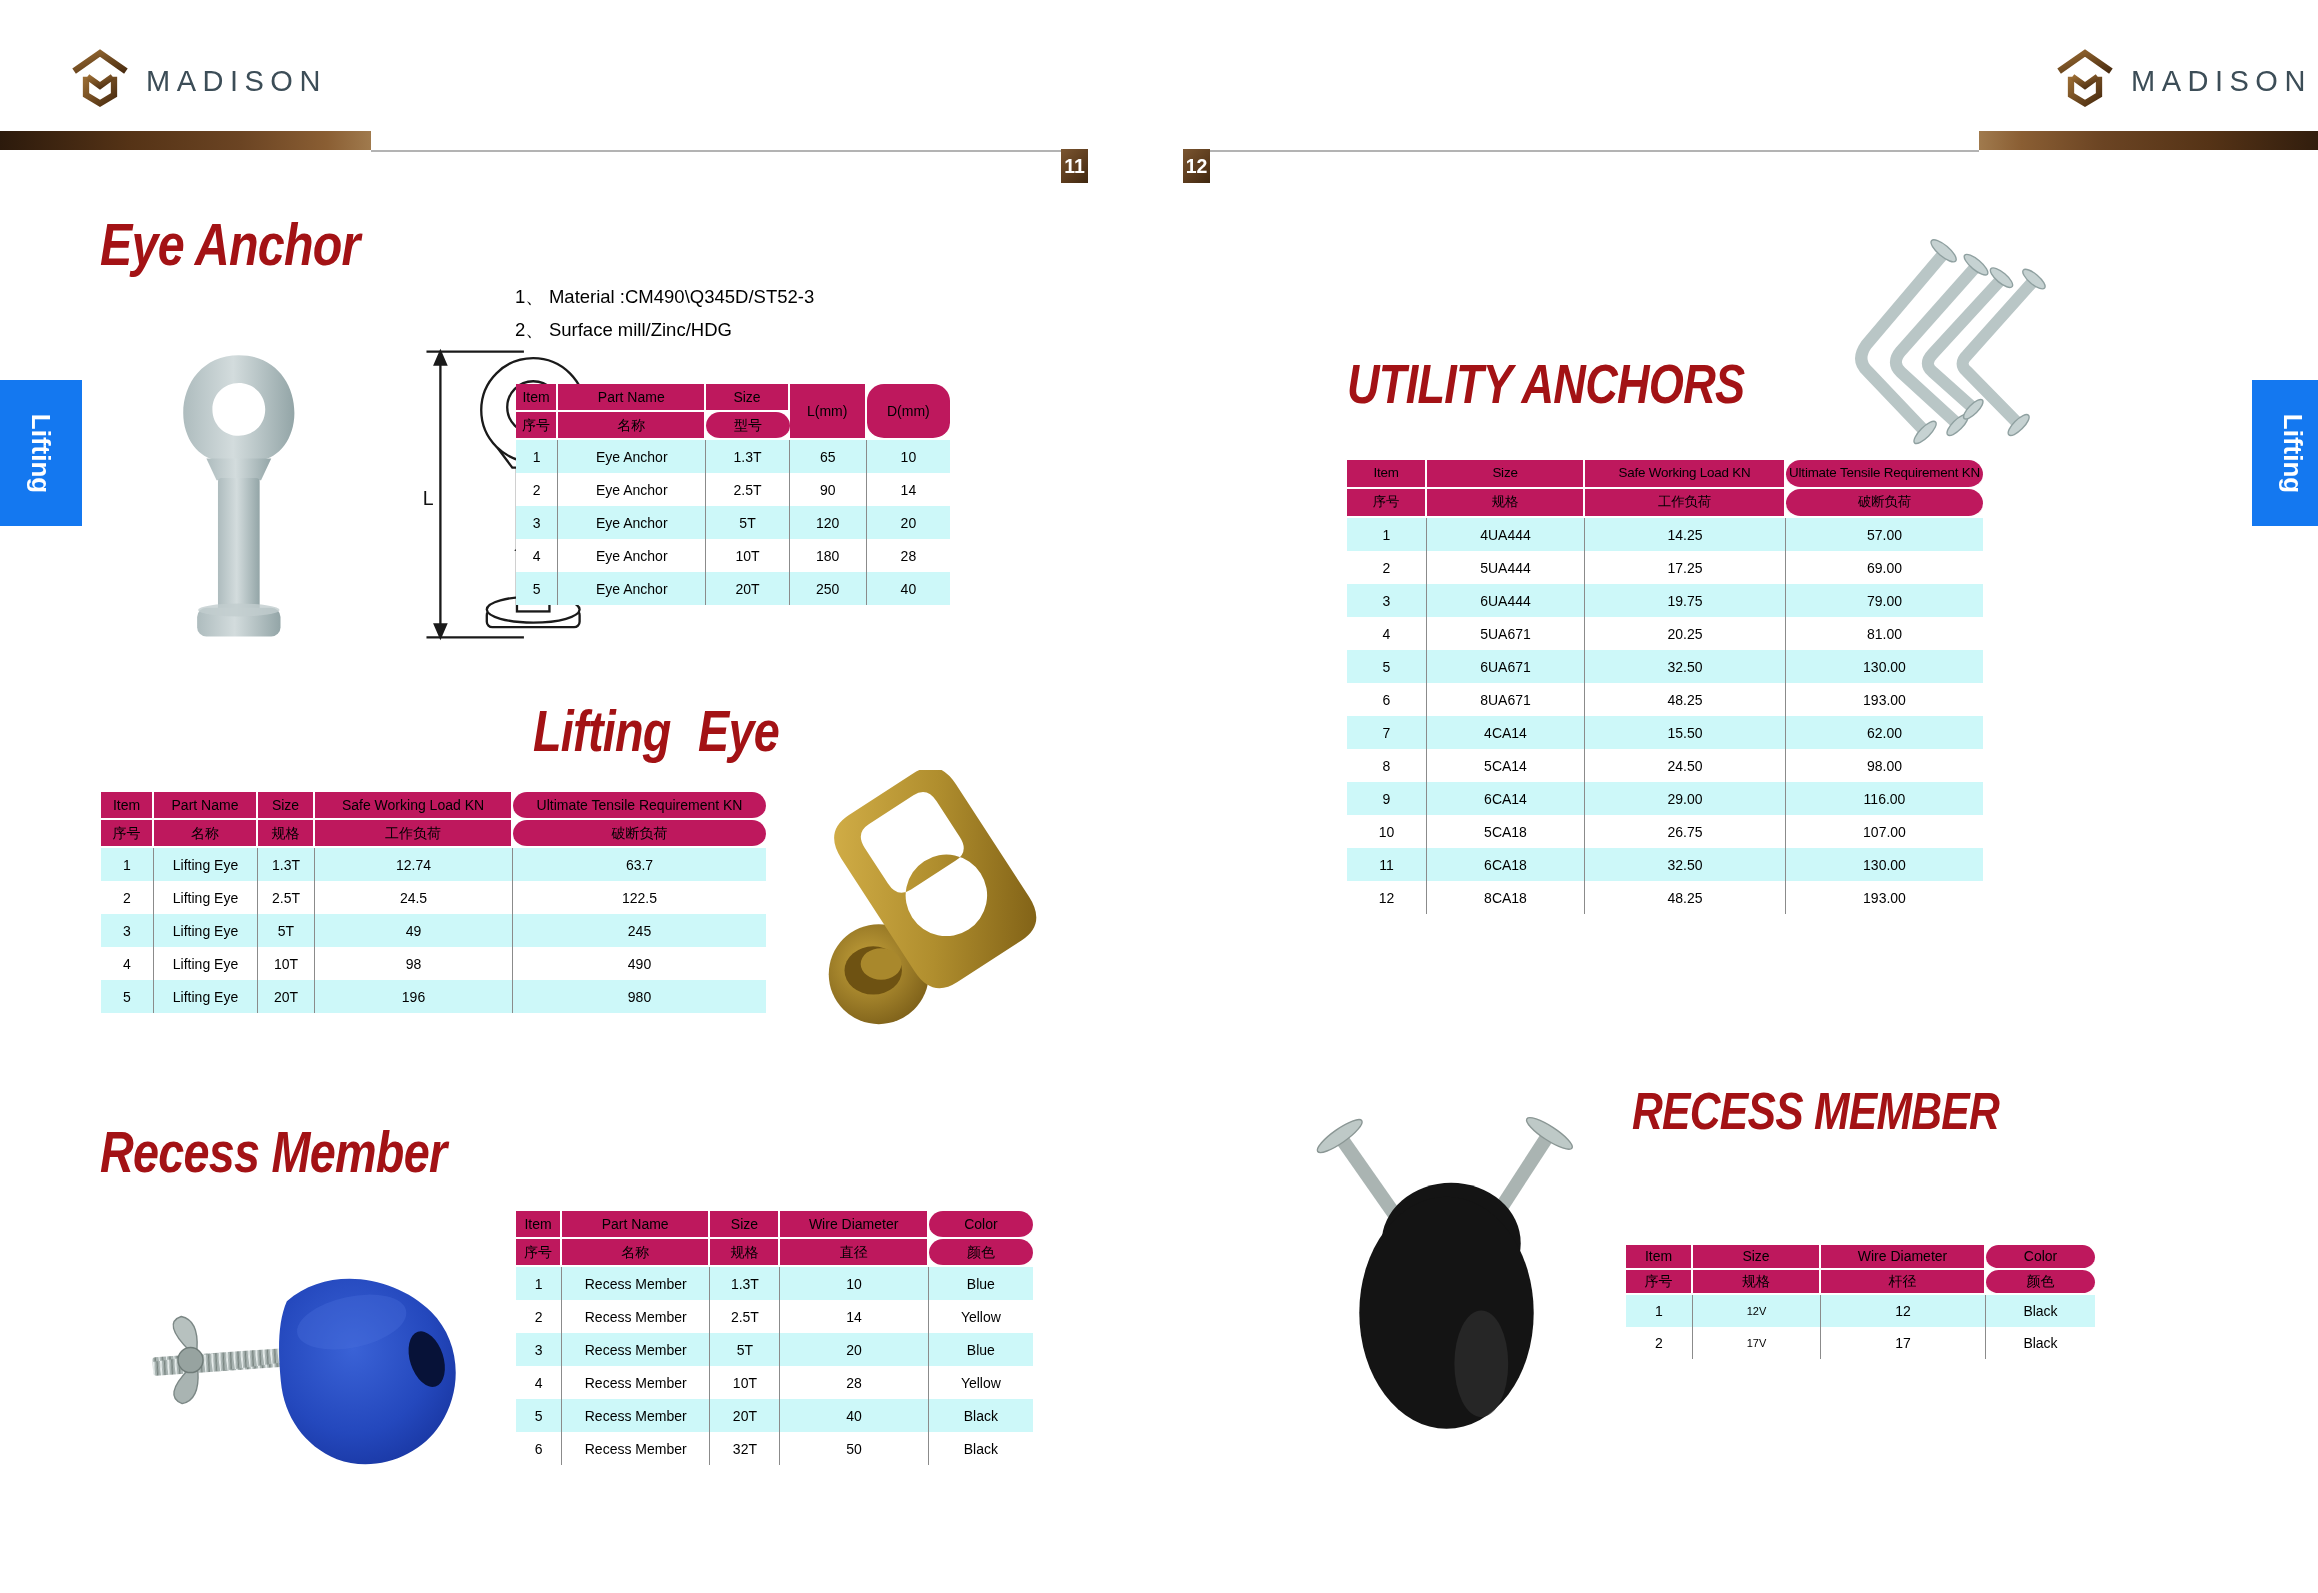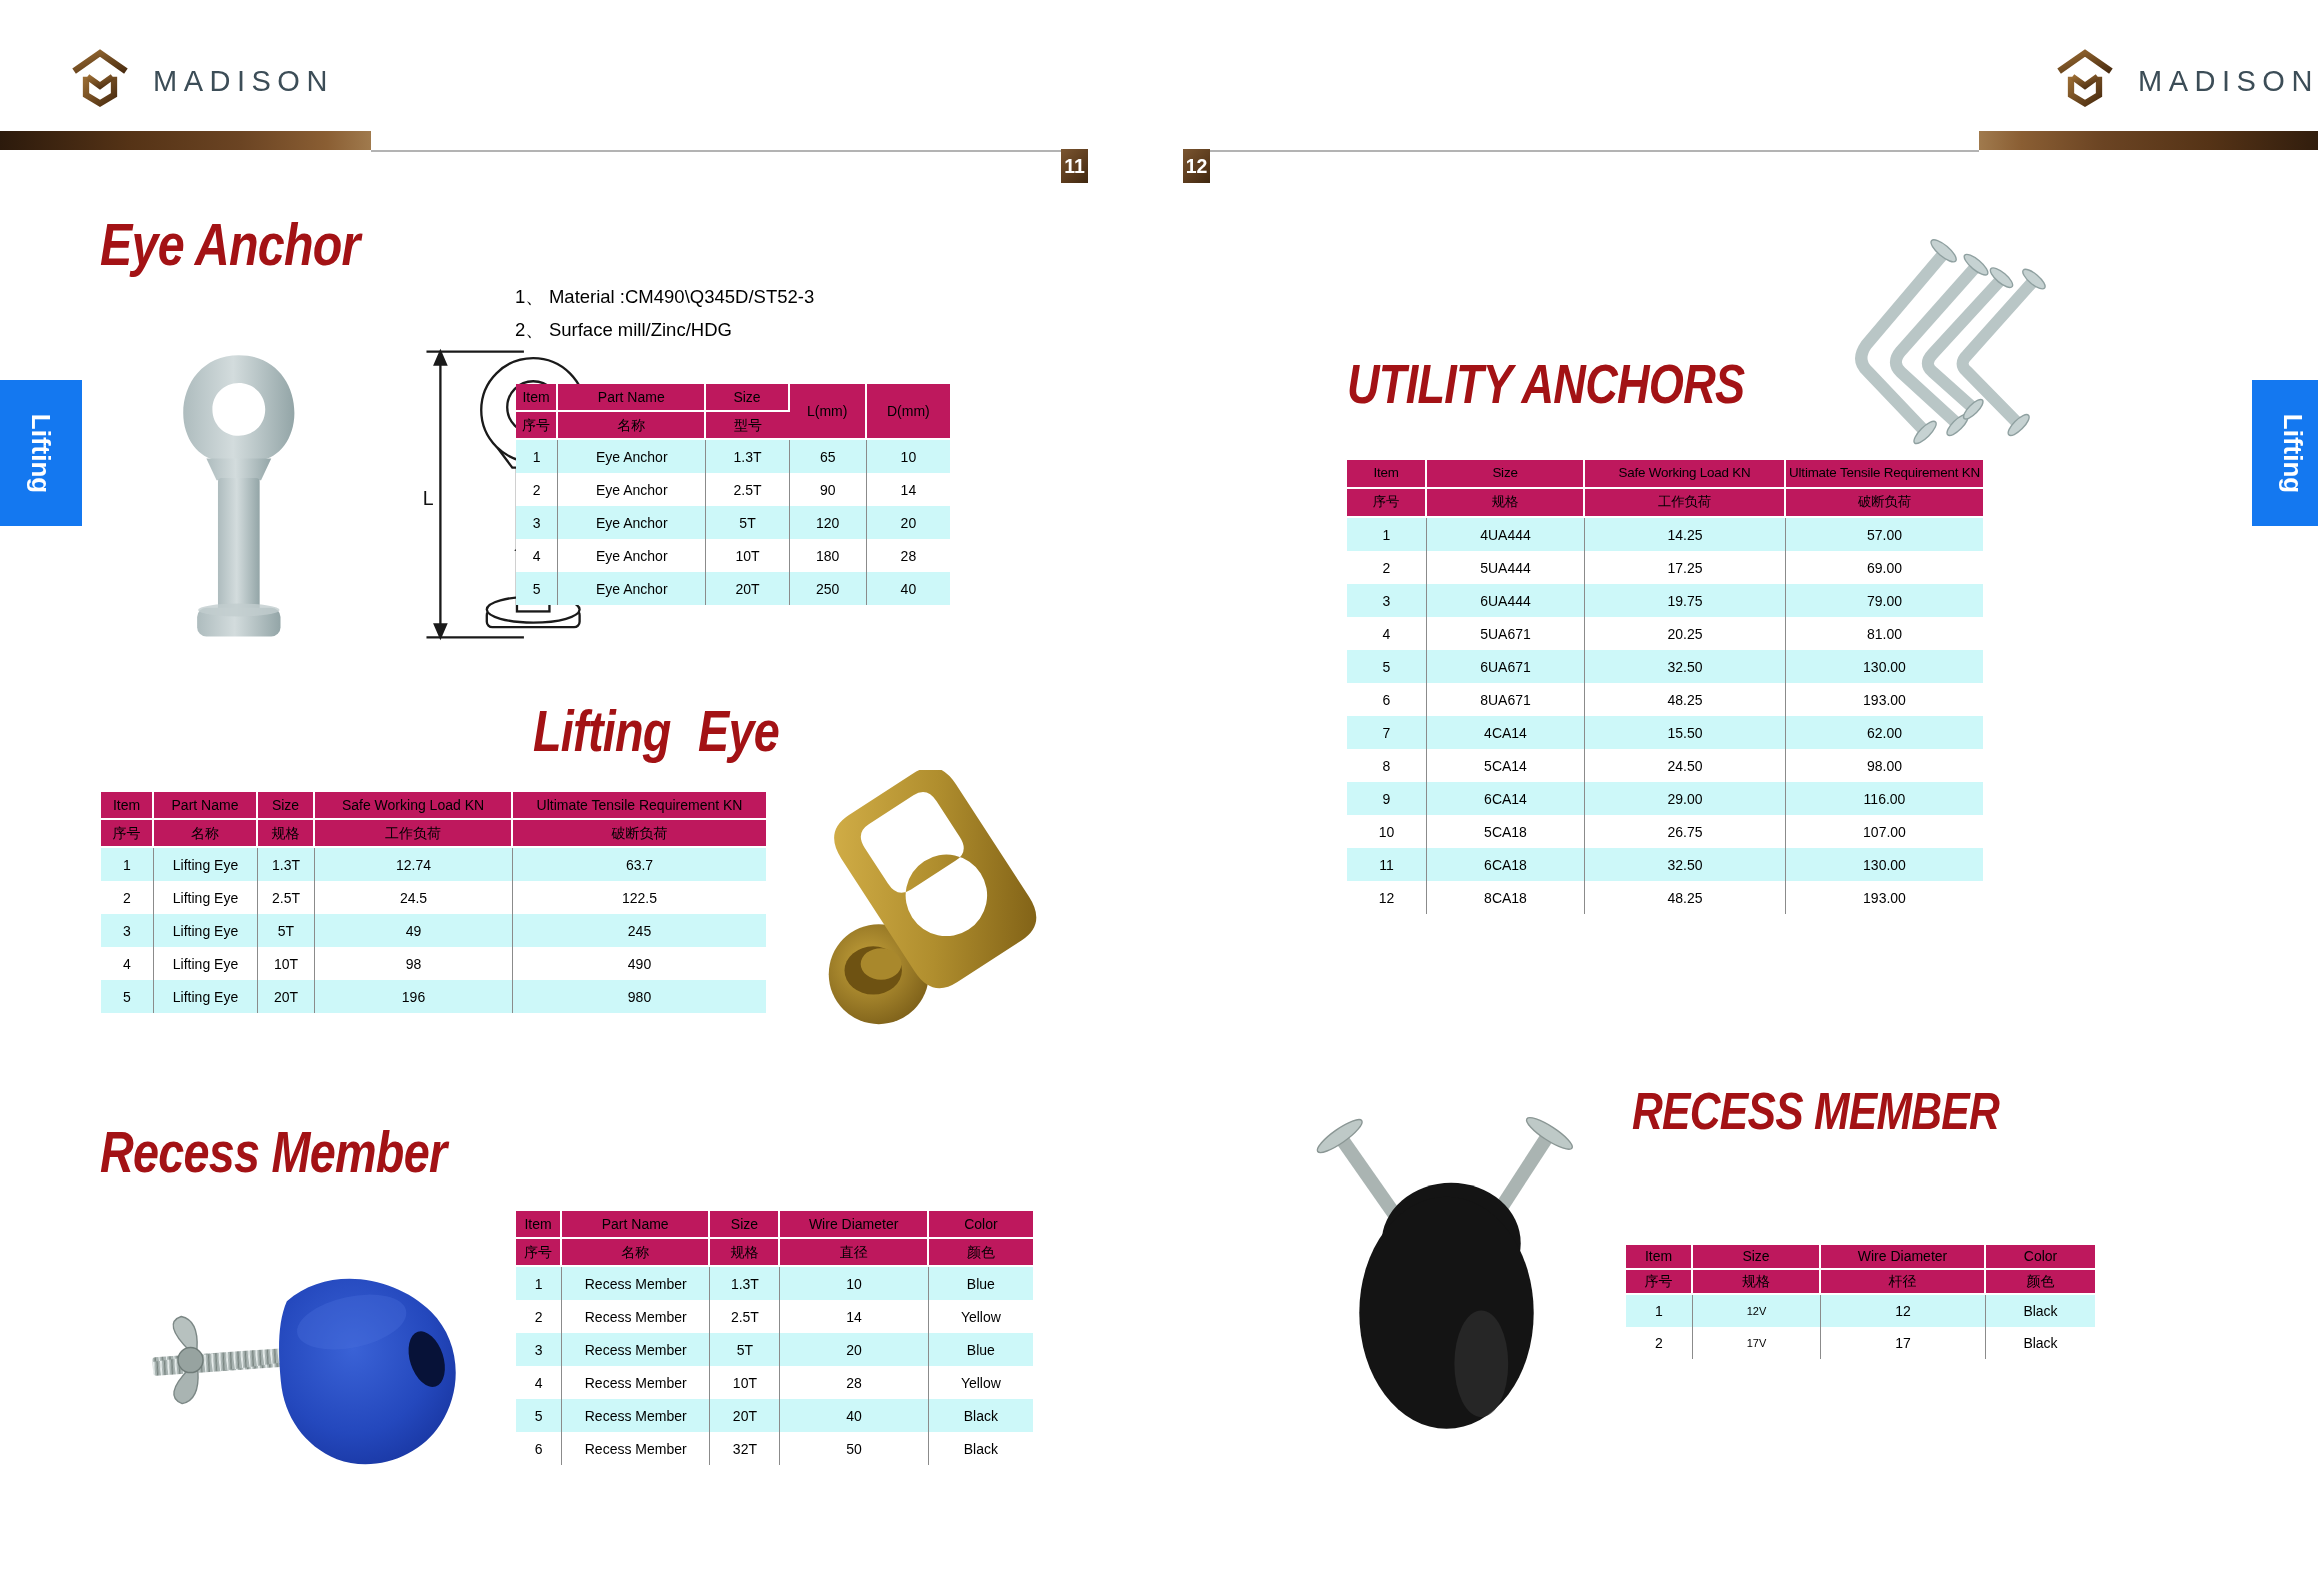--- a/index.html
+++ b/index.html
@@ -14,21 +14,21 @@
     background:linear-gradient(270deg,#2c1a0c 0%,#553316 35%,#6b4423 65%,#8a5e33 88%,#a07a4d 100%);}
   .thinline{top:150px;height:2.3px;background:#b3b3b3;}
   .thinline.l{left:371px;width:690px;}
   .thinline.r{left:1210px;width:769px;}
   .pagetag{top:149px;width:27px;height:34px;background:linear-gradient(135deg,#7a5530 0%,#5a3a1c 60%,#3f2810 100%);
     color:#fff;font-size:19.5px;font-weight:700;display:flex;align-items:center;justify-content:center;}
   .pagetag.t11{left:1061px;}
   .pagetag.t12{left:1183px;}
 
   
-  .logo{display:flex;align-items:center;gap:18px;}
+  .logo{display:flex;align-items:center;gap:11px;}
   .logo-l{left:65px;top:46px;}
   .logo-r{left:2050px;top:46px;}
   .logo svg{width:70px;height:70px;}
   .logo .wordmark{font-size:29px;letter-spacing:6.5px;color:#3c4d57;font-weight:400;}
 
   
   .sidetab{width:82px;height:146px;background:#1478f0;display:flex;align-items:center;justify-content:center;}
   .sidetab.left{left:0;top:380px;}
   .sidetab.right{left:2252px;top:380px;}
   .sidetab span{color:#fff;font-weight:700;font-size:26px;white-space:nowrap;transform:rotate(90deg);}
@@ -44,21 +44,21 @@
 
   
   .note{left:515px;font-size:18.5px;color:#000;white-space:nowrap;}
   .note.n1{top:275px;margin-top:9px;}
   .note.n2{top:317px;}
 
   
   .ptable{border-collapse:separate;border-spacing:0;table-layout:fixed;font-size:14px;color:#000;}
   .ptable th{background:#be185d;font-weight:400;border-right:2.3px solid #fff;border-bottom:2.3px solid #fff;
     height:26px;padding:0 1.9px;text-align:center;vertical-align:middle;line-height:1.05;white-space:nowrap;overflow:hidden;}
-  .ptable th:last-child{border-right:none;}
+  .ptable th:last-child{border-right:none;border-radius:17px;}
   .ptable td{border-right:1.4px solid #8b8b8b;text-align:center;vertical-align:middle;height:33px;padding:0;white-space:nowrap;overflow:hidden;}
   .ptable td:last-child{border-right:none;}
   .ptable tbody tr:nth-child(odd){background:#cdf8f9;}
   .ptable tbody tr:nth-child(even){background:#ffffff;}
 
   .tbl-eye{left:516px;top:384px;width:434px;}
   .tbl-lift{left:101px;top:792px;width:665px;}
   .tbl-util{left:1347px;top:460px;width:635px;}
   .tbl-util th{height:27px;letter-spacing:-0.2px;font-size:13.4px;}
   .tbl-util td{height:33px;}

